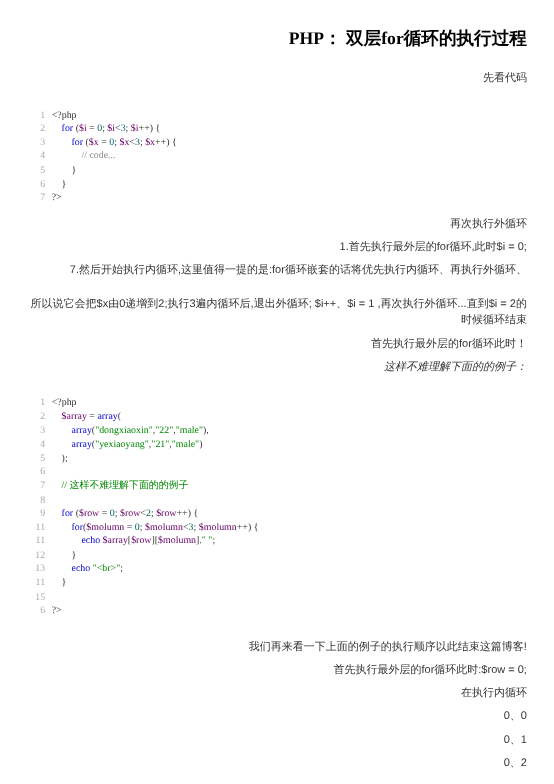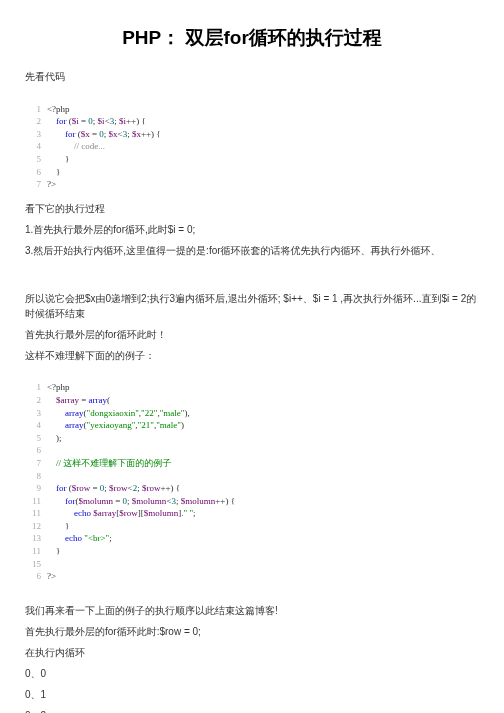--- a/index.html
+++ b/index.html
@@ -5,29 +5,31 @@
   body {
     font-family: Arial, "Microsoft YaHei", sans-serif;
     font-size: 10px;
     color: #333;
     margin: 0;
     padding: 20px 25px;
     background: #fff;
     width: 454px;
   }
   h1 {
-    font-size: 19px;
+    font-size: 16px;
     font-weight: bold;
-    text-align: center;
+    text-align: right;
     color: #000;
     margin: 5px 0 18px 0;
+    font-family: Liberation Serif, serif;
   }
   p {
     margin: 6px 0;
     line-height: 1.5;
+    text-align: right;
   }
   .code-block {
     font-family: Liberation Serif, serif;
     font-size: 9px;
     line-height: 1.4;
     margin: 6px 0 10px 0;
     white-space: pre;
   }
   .ln {
     color: #aaa;
@@ -53,26 +55,26 @@
 <div class="code-block">
 <span class="ln">1</span><span>&lt;?php</span>
 <span class="ln">2</span>    <span class="kw">for</span><span> (</span><span class="var">$i</span><span> = </span><span class="num">0</span><span>; </span><span class="var">$i</span><span>&lt;</span><span class="num">3</span><span>; </span><span class="var">$i</span><span>++) {</span>
 <span class="ln">3</span>        <span class="kw">for</span><span> (</span><span class="var">$x</span><span> = </span><span class="num">0</span><span>; </span><span class="var">$x</span><span>&lt;</span><span class="num">3</span><span>; </span><span class="var">$x</span><span>++) {</span>
 <span class="ln">4</span>            <span class="cmnt">// code...</span>
 <span class="ln">5</span>        <span>}</span>
 <span class="ln">6</span>    <span>}</span>
 <span class="ln">7</span><span>?&gt;</span>
 </div>
 
-<p>看下它的执行过程</p>
+<p>再次执行外循环</p>
 <p>1.首先执行最外层的for循环,此时$i = 0;</p>
-<p>3.然后开始执行内循环,这里值得一提的是:for循环嵌套的话将优先执行内循环、再执行外循环、</p>
-<p style="margin-top:33px;">所以说它会把$x由0递增到2;执行3遍内循环后,退出外循环; $i++、$i = 1 ,再次执行外循环...直到$i = 2的时候循环结束</p>
+<p>7.然后开始执行内循环,这里值得一提的是:for循环嵌套的话将优先执行内循环、再执行外循环、</p>
+<p style="margin-top:16px;">所以说它会把$x由0递增到2;执行3遍内循环后,退出外循环; $i++、$i = 1 ,再次执行外循环...直到$i = 2的时候循环结束</p>
 <p>首先执行最外层的for循环此时！</p>
-<p style="">这样不难理解下面的的例子：</p>
+<p style="font-style:italic;">这样不难理解下面的的例子：</p>
 
 <div class="code-block">
 <span class="ln">1</span><span>&lt;?php</span>
 <span class="ln">2</span>    <span class="var">$array</span><span> = </span><span class="kw">array</span><span>(</span>
 <span class="ln">3</span>        <span class="kw">array</span><span>(</span><span class="str">"dongxiaoxin"</span><span>,</span><span class="str">"22"</span><span>,</span><span class="str">"male"</span><span>),</span>
 <span class="ln">4</span>        <span class="kw">array</span><span>(</span><span class="str">"yexiaoyang"</span><span>,</span><span class="str">"21"</span><span>,</span><span class="str">"male"</span><span>)</span>
 <span class="ln">5</span>    <span>);</span>
 <span class="ln">6</span><span></span>
 <span class="ln">7</span>    <span class="cmnt2">// 这样不难理解下面的的例子</span>
 <span class="ln">8</span><span></span>

